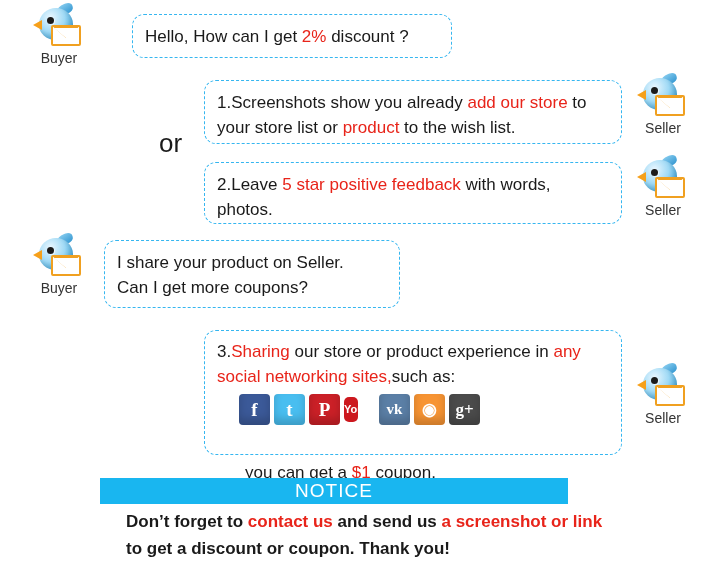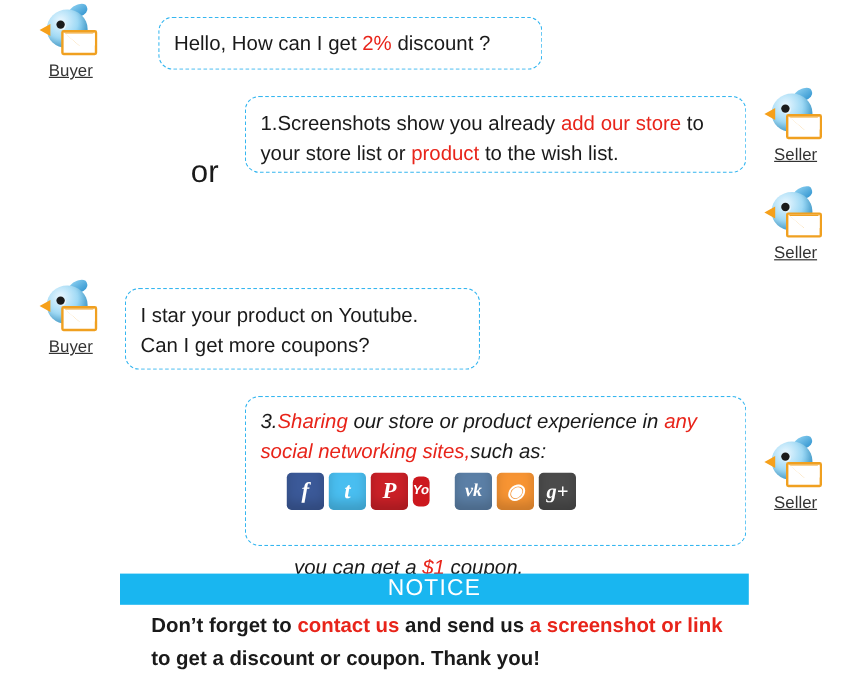--- a/index.html
+++ b/index.html
@@ -106,21 +106,20 @@
     height: 11px;
     border-left: 12px solid transparent;
     border-right: 12px solid transparent;
     border-top: 10px solid #ffffff;
   }
   .avatar .role {
     font-size: 14px;
     color: #333;
     margin-top: -1px;
     line-height: 15px;
-    text-decoration: underline;
   }
   
   .bubble {
     position: absolute;
     border: 1px dashed #35b6f0;
     border-radius: 12px;
     background: #ffffff;
     box-sizing: border-box;
     padding: 9px 12px;
     font-size: 17px;
@@ -217,20 +216,23 @@
   <div class="avatar" style="left:632px; top:78px;">
     <div class="bird">
       <div class="tuft"></div>
       <div class="head"></div>
       <div class="beak"></div>
       <div class="env"></div>
     </div>
     <div class="role">Seller</div>
   </div>
 
+  <div class="bubble" style="left:204px; top:162px; width:418px; height:62px;">
+    <span>2.</span><span>Leave </span><span class="red">5 star positive feedback</span><span> with words, photos.</span>
+  </div>
 
   <div class="avatar" style="left:632px; top:160px;">
     <div class="bird">
       <div class="tuft"></div>
       <div class="head"></div>
       <div class="beak"></div>
       <div class="env"></div>
     </div>
     <div class="role">Seller</div>
   </div>
@@ -239,25 +241,25 @@
     <div class="bird">
       <div class="tuft"></div>
       <div class="head"></div>
       <div class="beak"></div>
       <div class="env"></div>
     </div>
     <div class="role">Buyer</div>
   </div>
 
   <div class="bubble" style="left:104px; top:240px; width:296px; height:68px;">
-    <div>I star your product on Youtube.</div>
+    <div>I share your product on Seller.</div>
     <div>Can I get more coupons?</div>
   </div>
 
-  <div class="bubble" style="left:204px; top:330px; width:418px; height:125px; padding:8px 12px;font-style:italic;">
+  <div class="bubble" style="left:204px; top:330px; width:418px; height:125px; padding:8px 12px;">
     <div>
       <span>3.</span><span class="red">Sharing</span><span> our store or product experience in </span><span class="red">any social networking sites,</span><span>such as:</span>
     </div>
     <div class="social-row">
       <div class="sic fb">f</div>
       <div class="sic tw">t</div>
       <div class="sic pin">P</div>
       <div class="sic yt">
           <span class="yt-box">You</span>
         </div>
@@ -273,21 +275,21 @@
   <div class="avatar" style="left:632px; top:368px;">
     <div class="bird">
       <div class="tuft"></div>
       <div class="head"></div>
       <div class="beak"></div>
       <div class="env"></div>
     </div>
     <div class="role">Seller</div>
   </div>
 
-  <div class="notice-bar" style="left:100px; top:478px; width:524px; height:26px;">NOTICE</div>
+  <div class="notice-bar" style="left:100px; top:478px; width:468px; height:26px;">NOTICE</div>
 
   <div class="notice-text" style="left:126px; top:508px; width:520px;">
     <div>
       <span>Don’t forget to </span><span class="red">contact us</span><span> and send us </span><span class="red">a screenshot or link</span>
     </div>
     <div>to get a discount or coupon. Thank you!</div>
   </div>
 
 </div>
 

